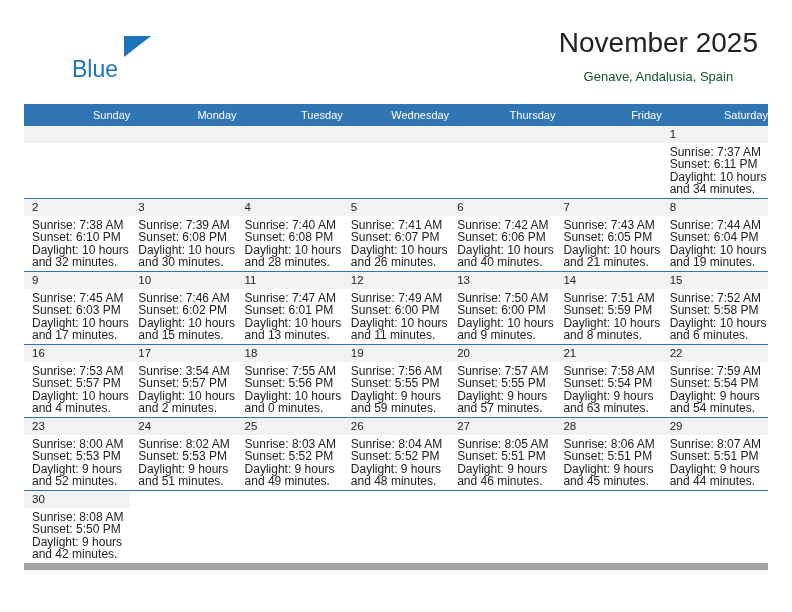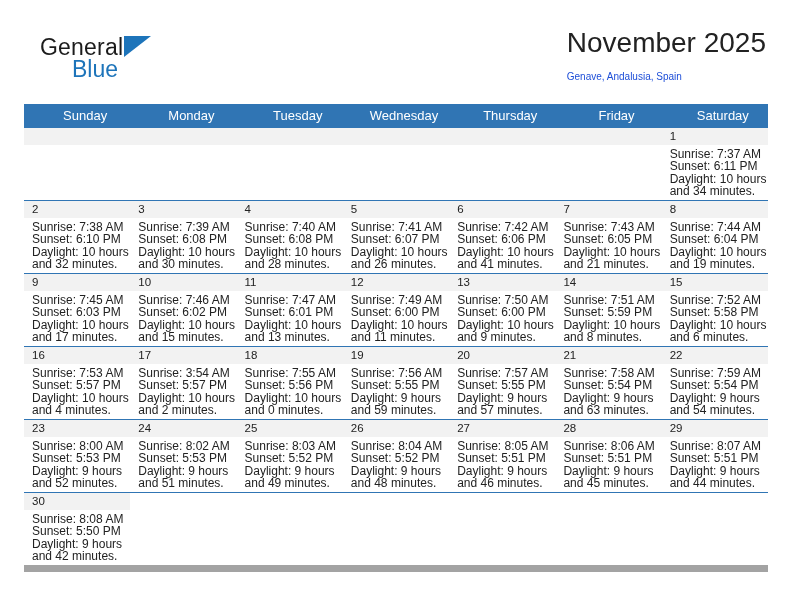--- a/index.html
+++ b/index.html
@@ -58,54 +58,54 @@
     left: 84px;
     top: 2px;
     width: 0;
     height: 0;
     border-left: 27px solid #1d74ba;
     border-bottom: 21px solid transparent;
   }
 
   .titles {
     position: absolute;
-    right: 2px;
+    right: 10px;
     top: 0;
-    text-align: left;
+    text-align: center;
   }
   .month-title {
     font-size: 28px;
     font-weight: normal;
     color: #222222;
     line-height: 34px;
     white-space: nowrap;
   }
   .location {
-    font-size: 10px;
-    color: #1d4ed8;
+    font-size: 13px;
+    color: #14532d;
     line-height: 22px;
     margin-top: 6px;
     white-space: nowrap;
   }
 
   
   .cal {
     position: absolute;
     left: 24px;
     top: 104px;
     width: 744px;
     border-collapse: collapse;
     table-layout: fixed;
   }
   .cal th {
     background: #3075b4;
     color: #ffffff;
-    font-size: 13px;
+    font-size: 11px;
     font-weight: normal;
-    text-align: center;
+    text-align: right;
     padding: 4px 0 5px 16px;
     height: 13px;
     border: none;
   }
   .cal td {
     vertical-align: top;
     padding: 0;
     height: 72px;
     border-bottom: 1px solid #3075b4;
     border-right: none;
@@ -146,21 +146,20 @@
     background: transparent;
   }
 </style>
 </head>
 <body>
 
 <div class="page">
 
   <div class="top">
     <div class="brand">
-      <span class="brand-general">General</span>
       <span class="brand-flag"></span>
       <span class="brand-blue">Blue</span>
     </div>
     <div class="titles">
       <div class="month-title">November 2025</div>
       <div class="location">Genave, Andalusia, Spain</div>
     </div>
   </div>
 
   <table class="cal">
@@ -264,21 +263,21 @@
               </div>
             </div>
           </td>
           <td>
             <div class="daycell">
               <div class="daynum-strip">6</div>
               <div class="info">
                 <div>Sunrise: 7:42 AM</div>
                 <div>Sunset: 6:06 PM</div>
                 <div>Daylight: 10 hours</div>
-                <div>and 41 minutes.</div>
+                <div>and 40 minutes.</div>
               </div>
             </div>
           </td>
           <td>
             <div class="daycell">
               <div class="daynum-strip">7</div>
               <div class="info">
                 <div>Sunrise: 7:43 AM</div>
                 <div>Sunset: 6:05 PM</div>
                 <div>Daylight: 10 hours</div>

